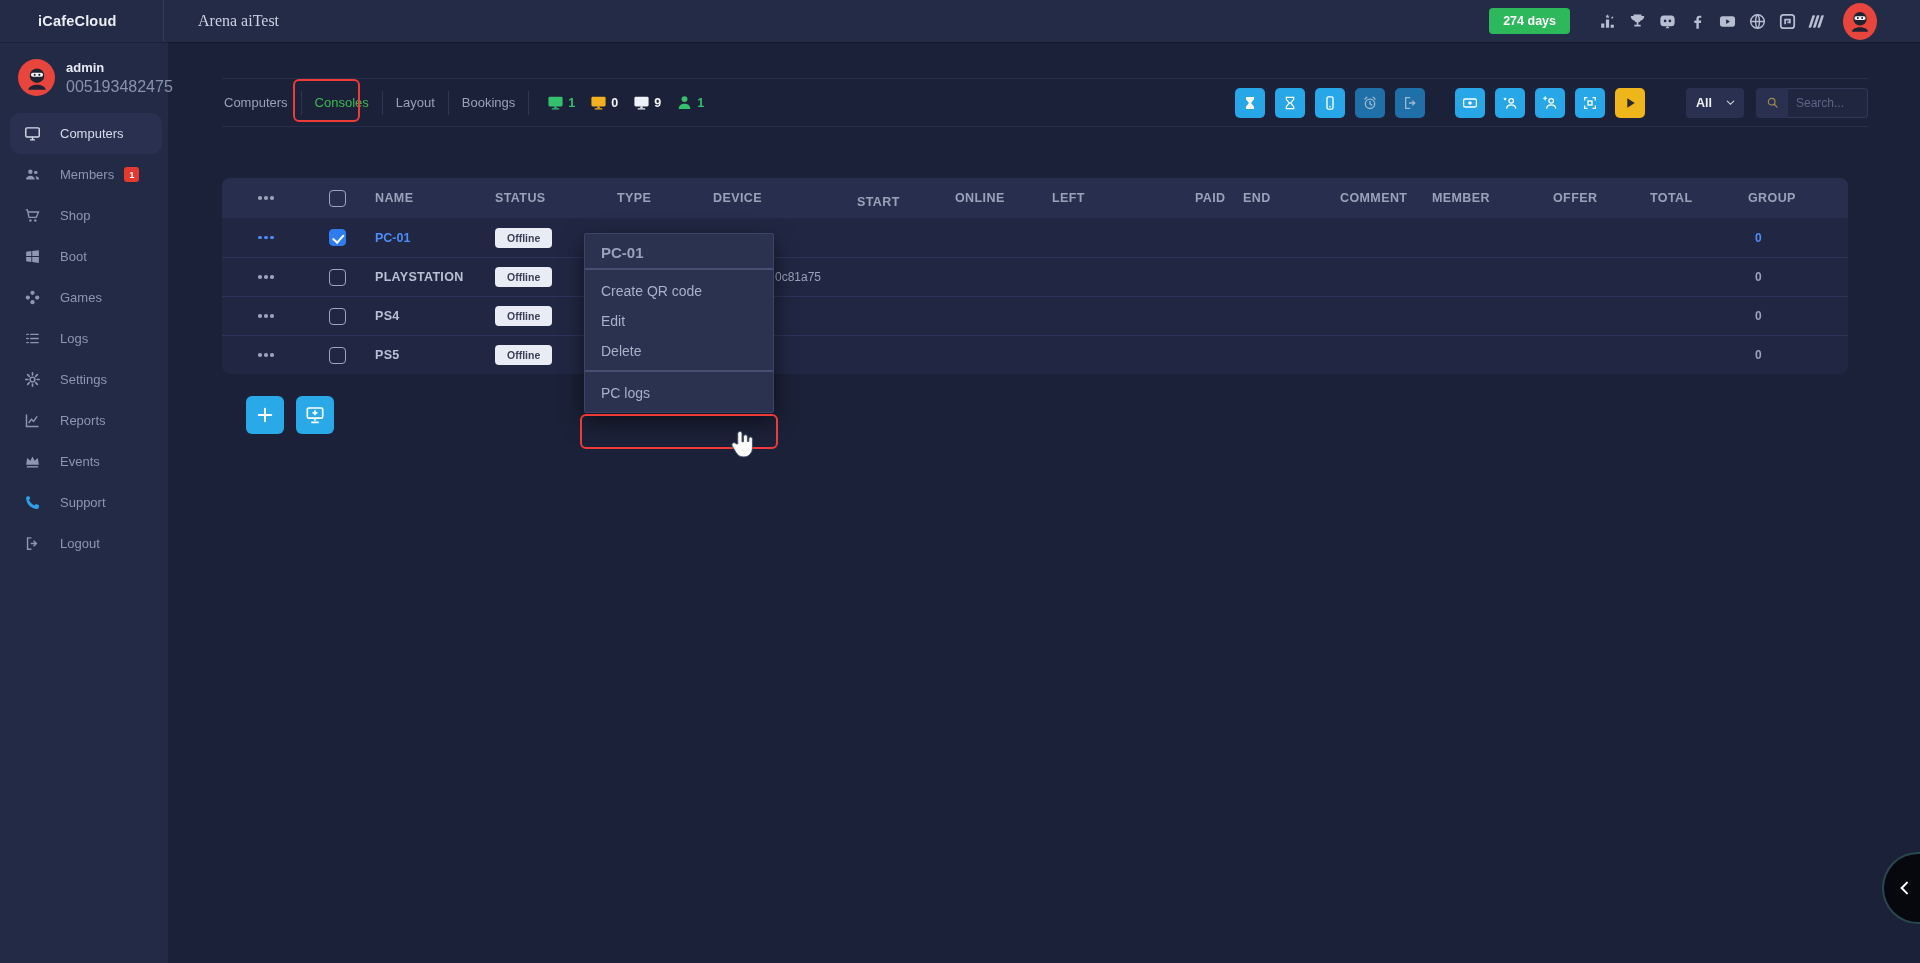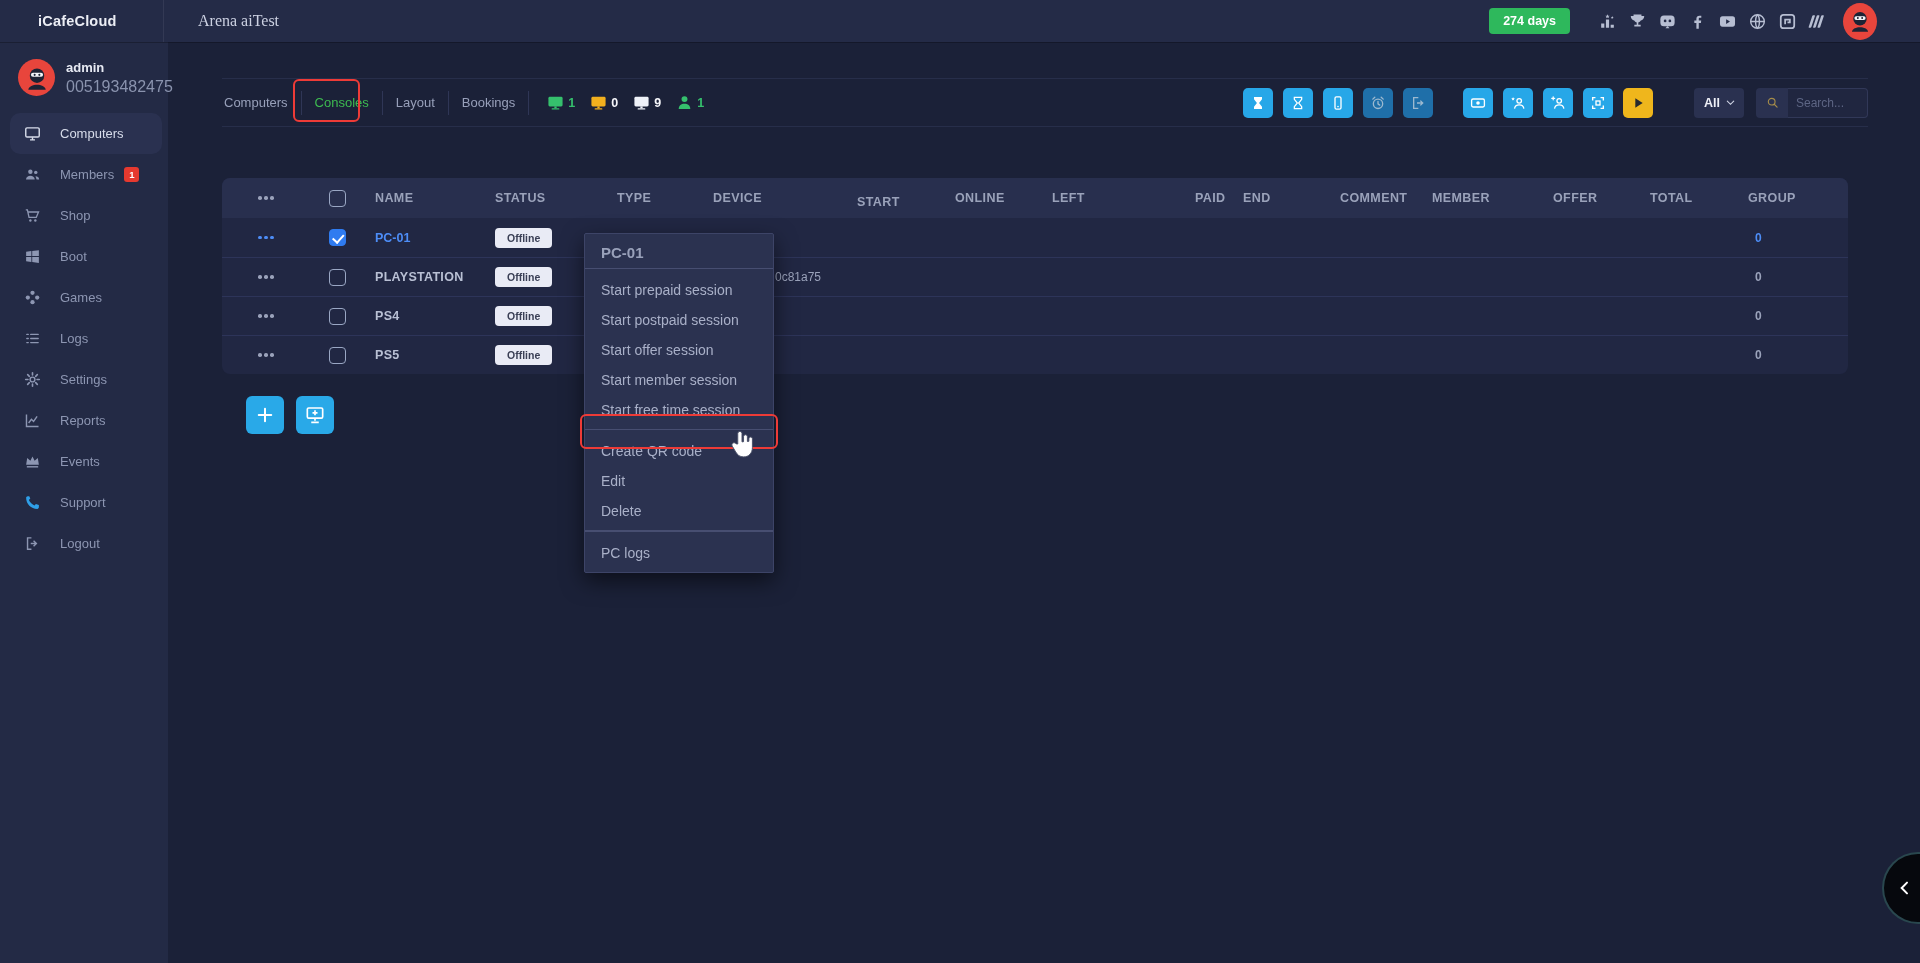--- a/index.html
+++ b/index.html
@@ -60,21 +60,21 @@
   .stat { display:flex; align-items:center; gap:4px; font-size:12.5px; font-weight:bold; }
   .stat .icon { width:17px; height:17px; }
   .toolbar { margin-left:auto; display:flex; align-items:center; }
   .tb-btn { width:30px; height:30px; border-radius:5px; border:none; cursor:pointer;
     display:flex; align-items:center; justify-content:center; margin-left:10px; padding:0; }
   .tb-btn .icon { width:16px; height:16px; }
   .tb-btn.primary { background:#27a7e8; color:#fff; }
   .tb-btn.disabled { background:#1f6fa9; color:#9db9cf; }
   .tb-btn.warning { background:#efb61c; color:#26292e; }
   .tb-btn.gap { margin-left:30px; }
-  .filter-select { margin-left:41px; width:50px; height:30px; background:#2a3150;
+  .filter-select { margin-left:41px; width:58px; height:30px; background:#2a3150;
     border-radius:4px; display:flex; align-items:center; justify-content:space-between;
     padding:0 8px 0 10px; font-size:12.5px; font-weight:bold; color:#eef0f7; cursor:pointer; }
   .filter-select .icon { width:11px; height:11px; color:#cfd4e4; }
   .searchbox { margin-left:12px; display:flex; height:30px; }
   .search-addon { width:32px; background:#2a3150; border-radius:4px 0 0 4px;
     display:flex; align-items:center; justify-content:center; color:#a58c4a; cursor:pointer; }
   .search-addon .icon { width:13px; height:13px; }
   .searchbox input { width:80px; background:rgba(42,49,80,.35); border:1px solid #313858;
     border-left:none; border-radius:0 4px 4px 0; color:#c7cde0; font-size:12px;
     padding:0 8px; outline:none; font-family:"Liberation Sans", sans-serif; }
@@ -655,37 +655,20 @@
           <path d="M12 6.4v6M9 9.4h6" stroke="currentColor" stroke-width="2"></path>
           <path d="M12 15.8v3M7.5 20.8h9" stroke="currentColor" stroke-width="2"></path>
         </svg>
       </span>
     </button>
   </div>
 
 <div class="ctx-menu" id="ctx-menu">
   <div class="ctx-header">PC-01</div>
 <hr class="ctx-hr">
-    <div class="ctx-group">
-      <div class="ctx-item">
-        <span>Start prepaid session</span>
-      </div>
-      <div class="ctx-item">
-        <span>Start postpaid session</span>
-      </div>
-      <div class="ctx-item">
-        <span>Start offer session</span>
-      </div>
-      <div class="ctx-item">
-        <span>Start member session</span>
-      </div>
-      <div class="ctx-item">
-        <span>Start free time session</span>
-      </div>
-    </div>
     <hr class="ctx-hr">
     <div class="ctx-group">
       <div class="ctx-item">
         <span>Create QR code</span>
       </div>
       <div class="ctx-item">
         <span>Edit</span>
       </div>
       <div class="ctx-item">
         <span>Delete</span>

